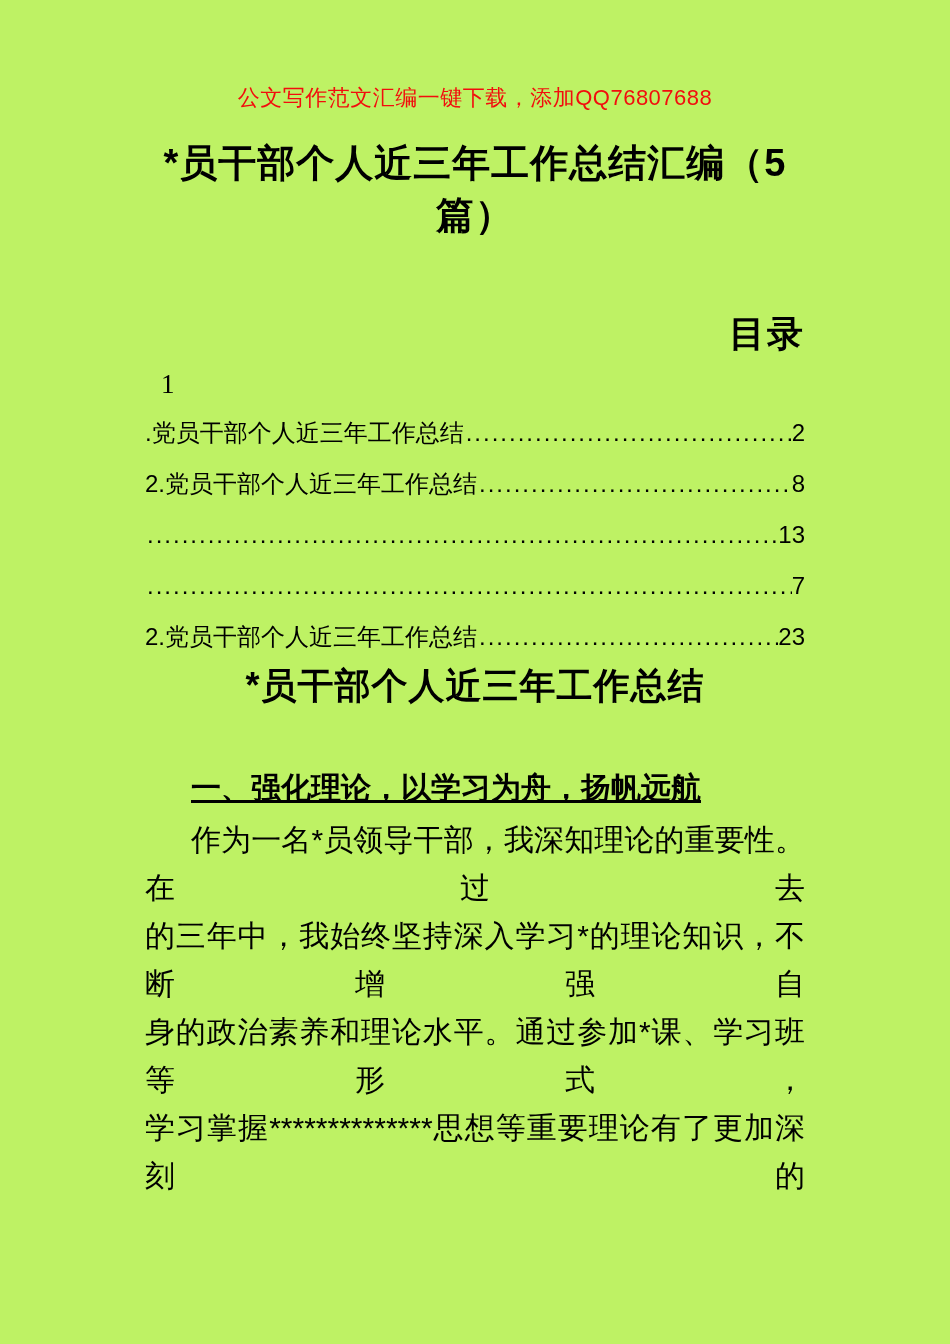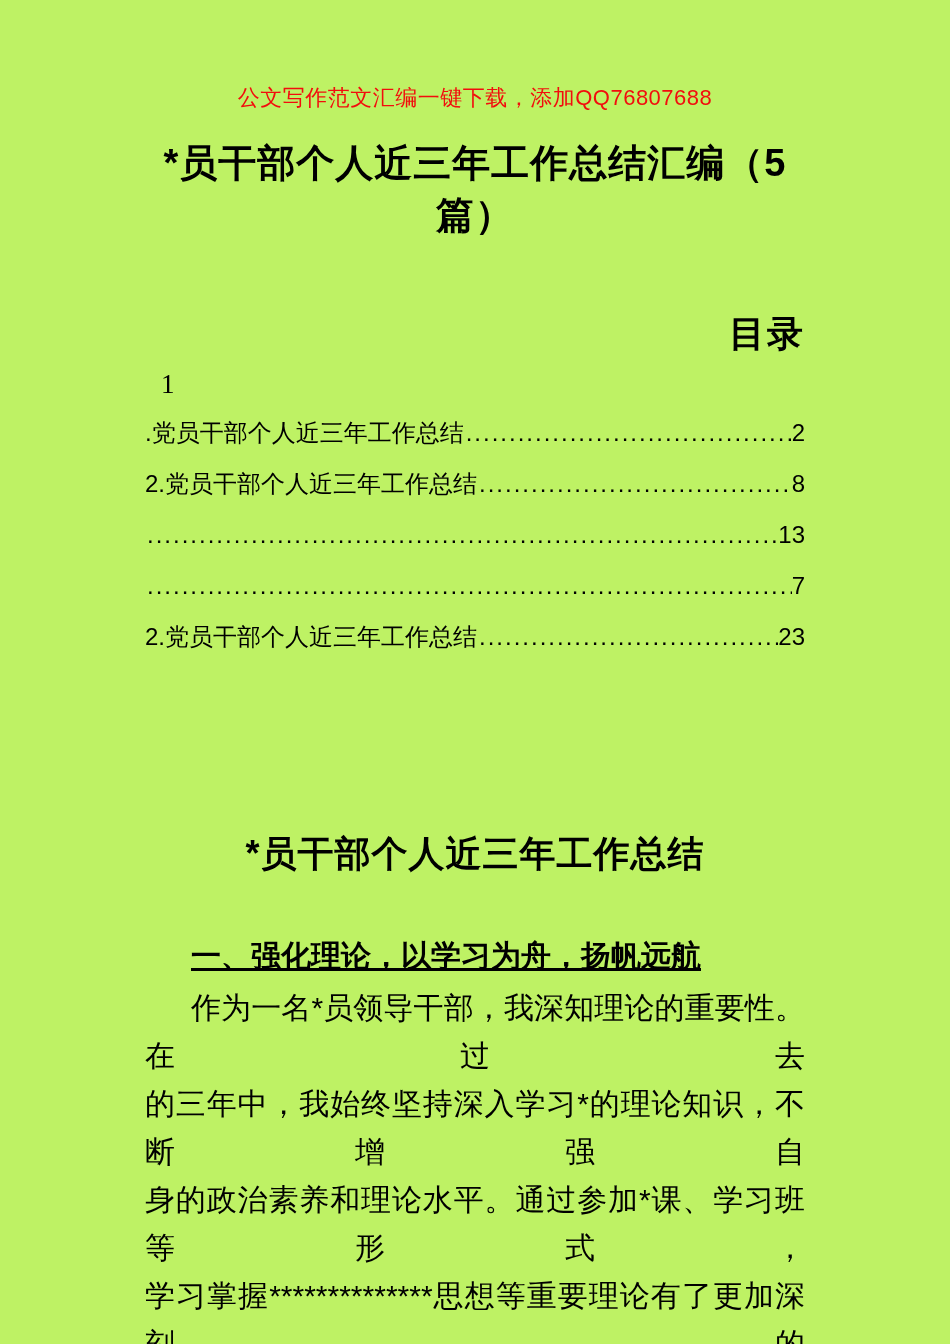--- a/index.html
+++ b/index.html
@@ -68,21 +68,20 @@
     overflow: hidden;
     white-space: nowrap;
     letter-spacing: 2px;
     padding: 0 2px;
   }
   .toc-page {
     flex: 0 0 auto;
     white-space: nowrap;
   }
   .article-title {
-    margin-top: 168px;
     font-size: 36px;
     line-height: 48px;
     font-weight: bold;
     text-align: center;
     letter-spacing: 1px;
   }
   .section-heading {
     margin-top: 58px;
     padding-left: 46px;
     font-size: 30px;

